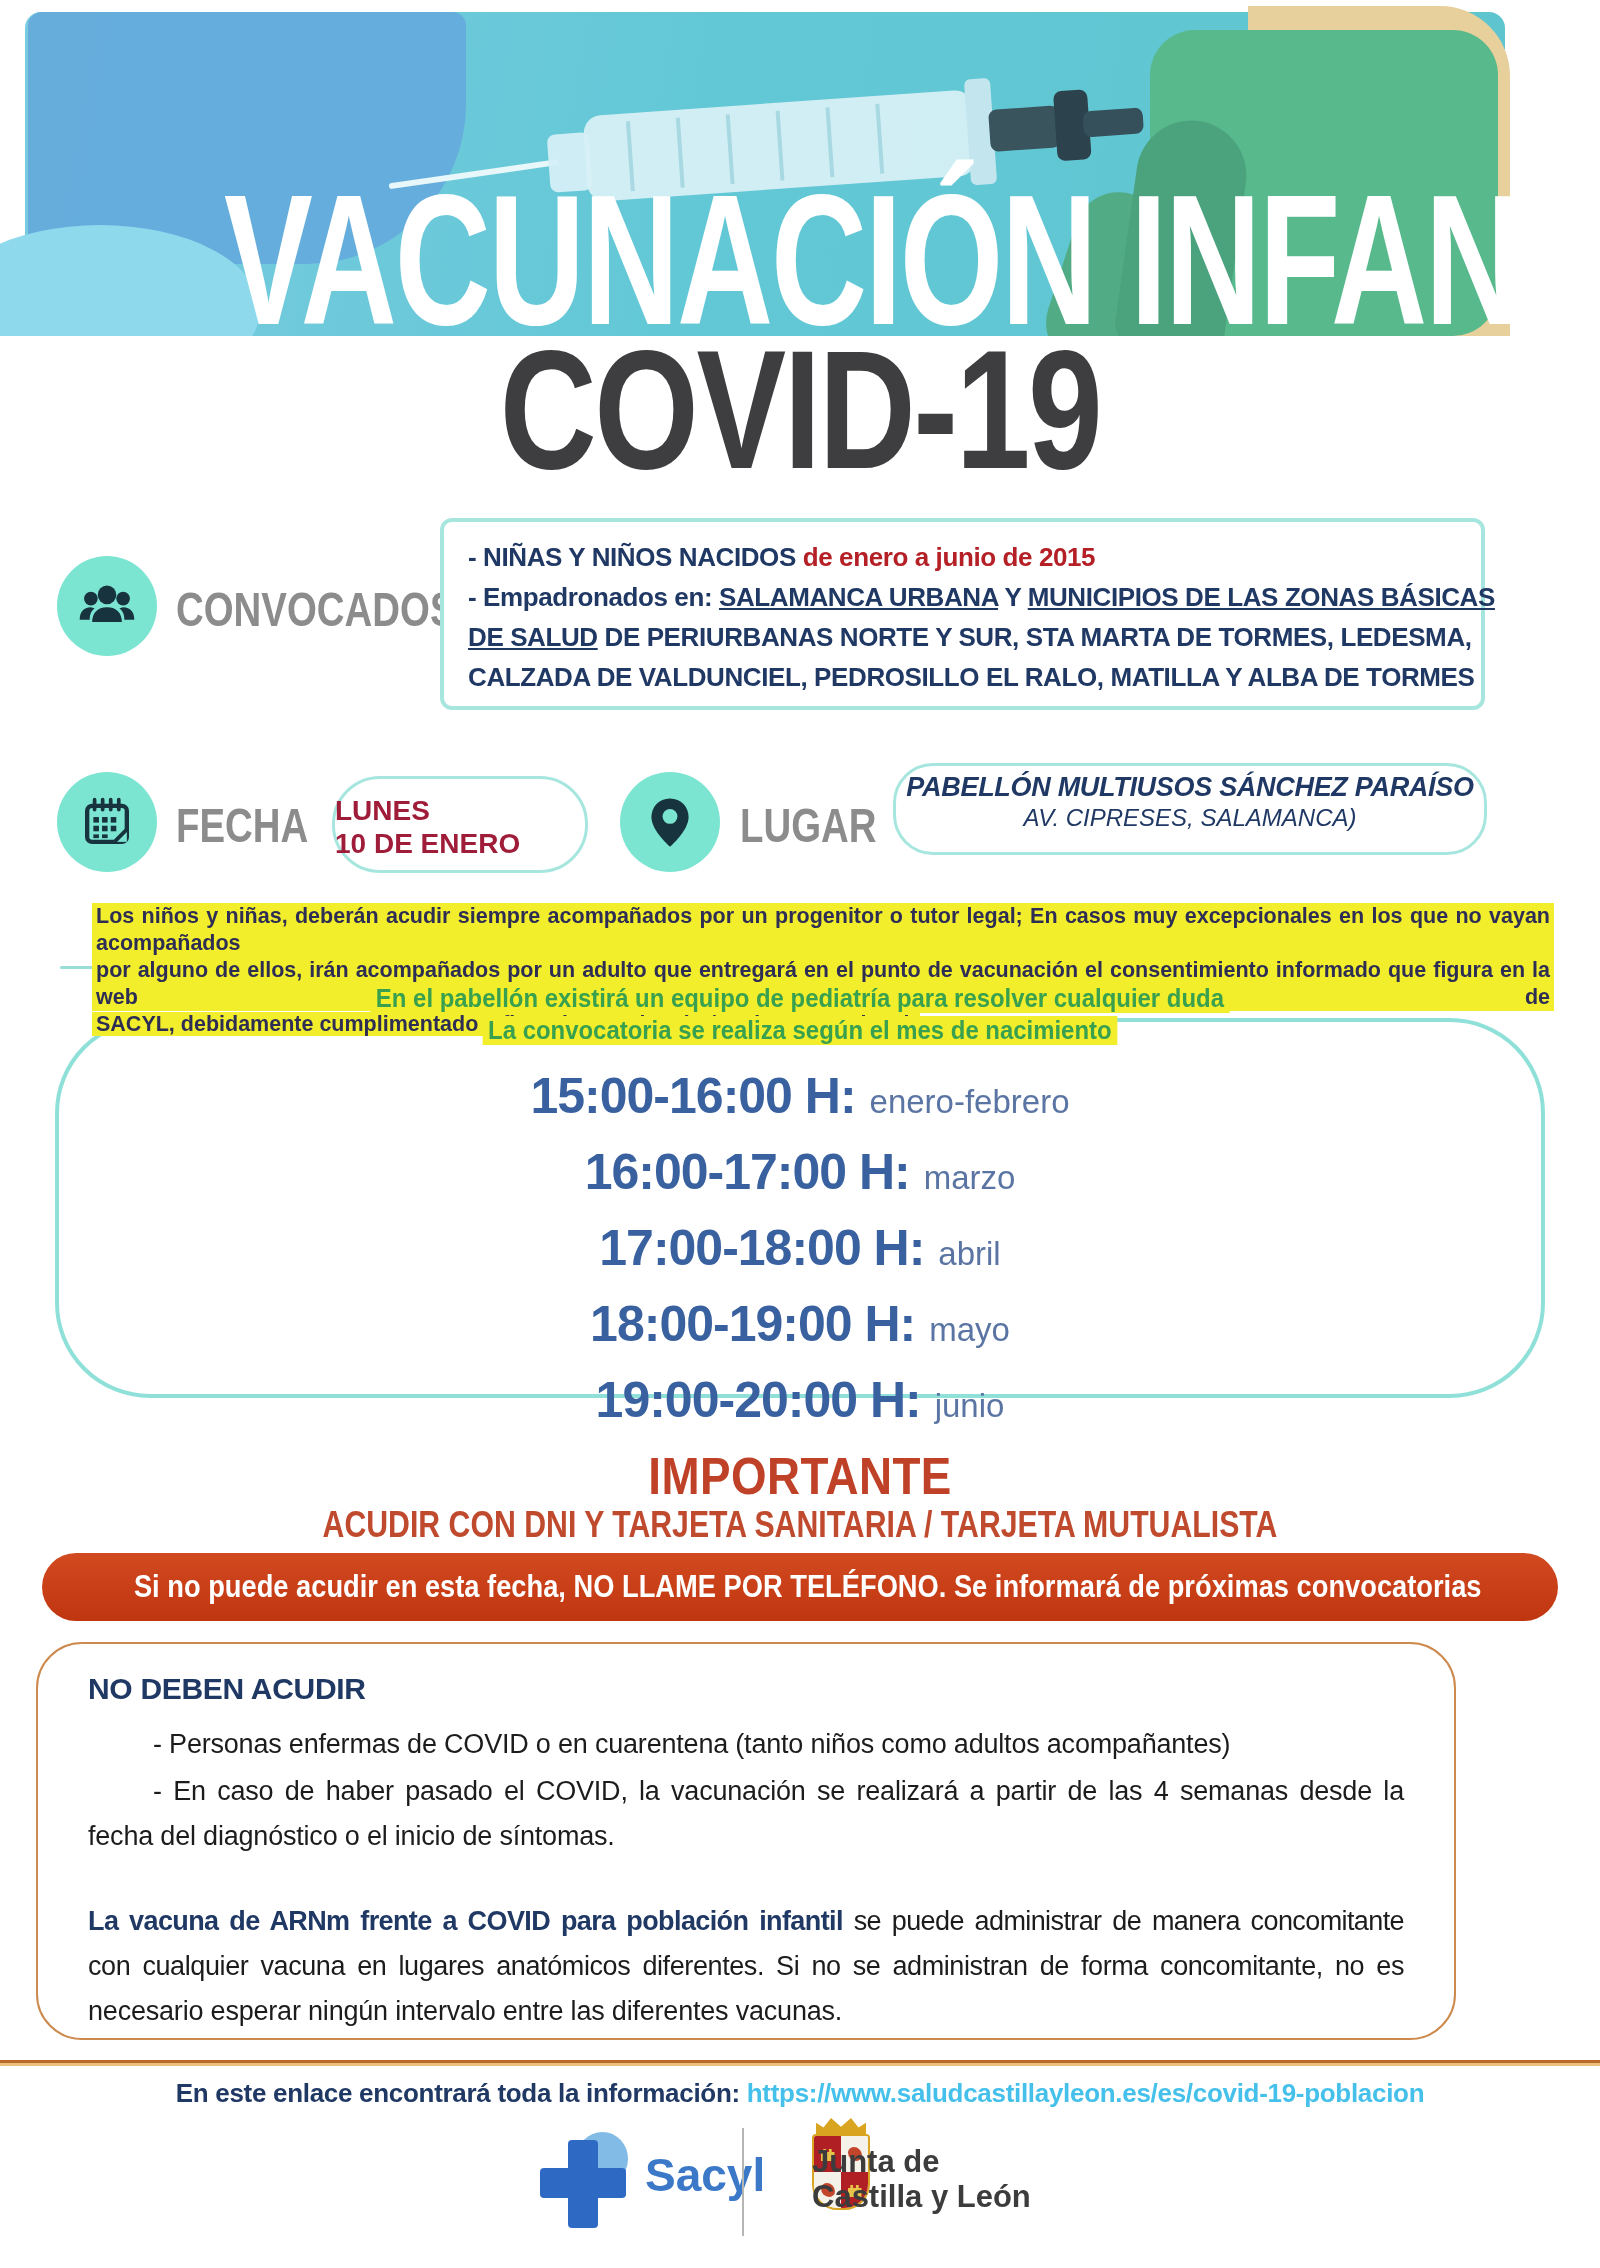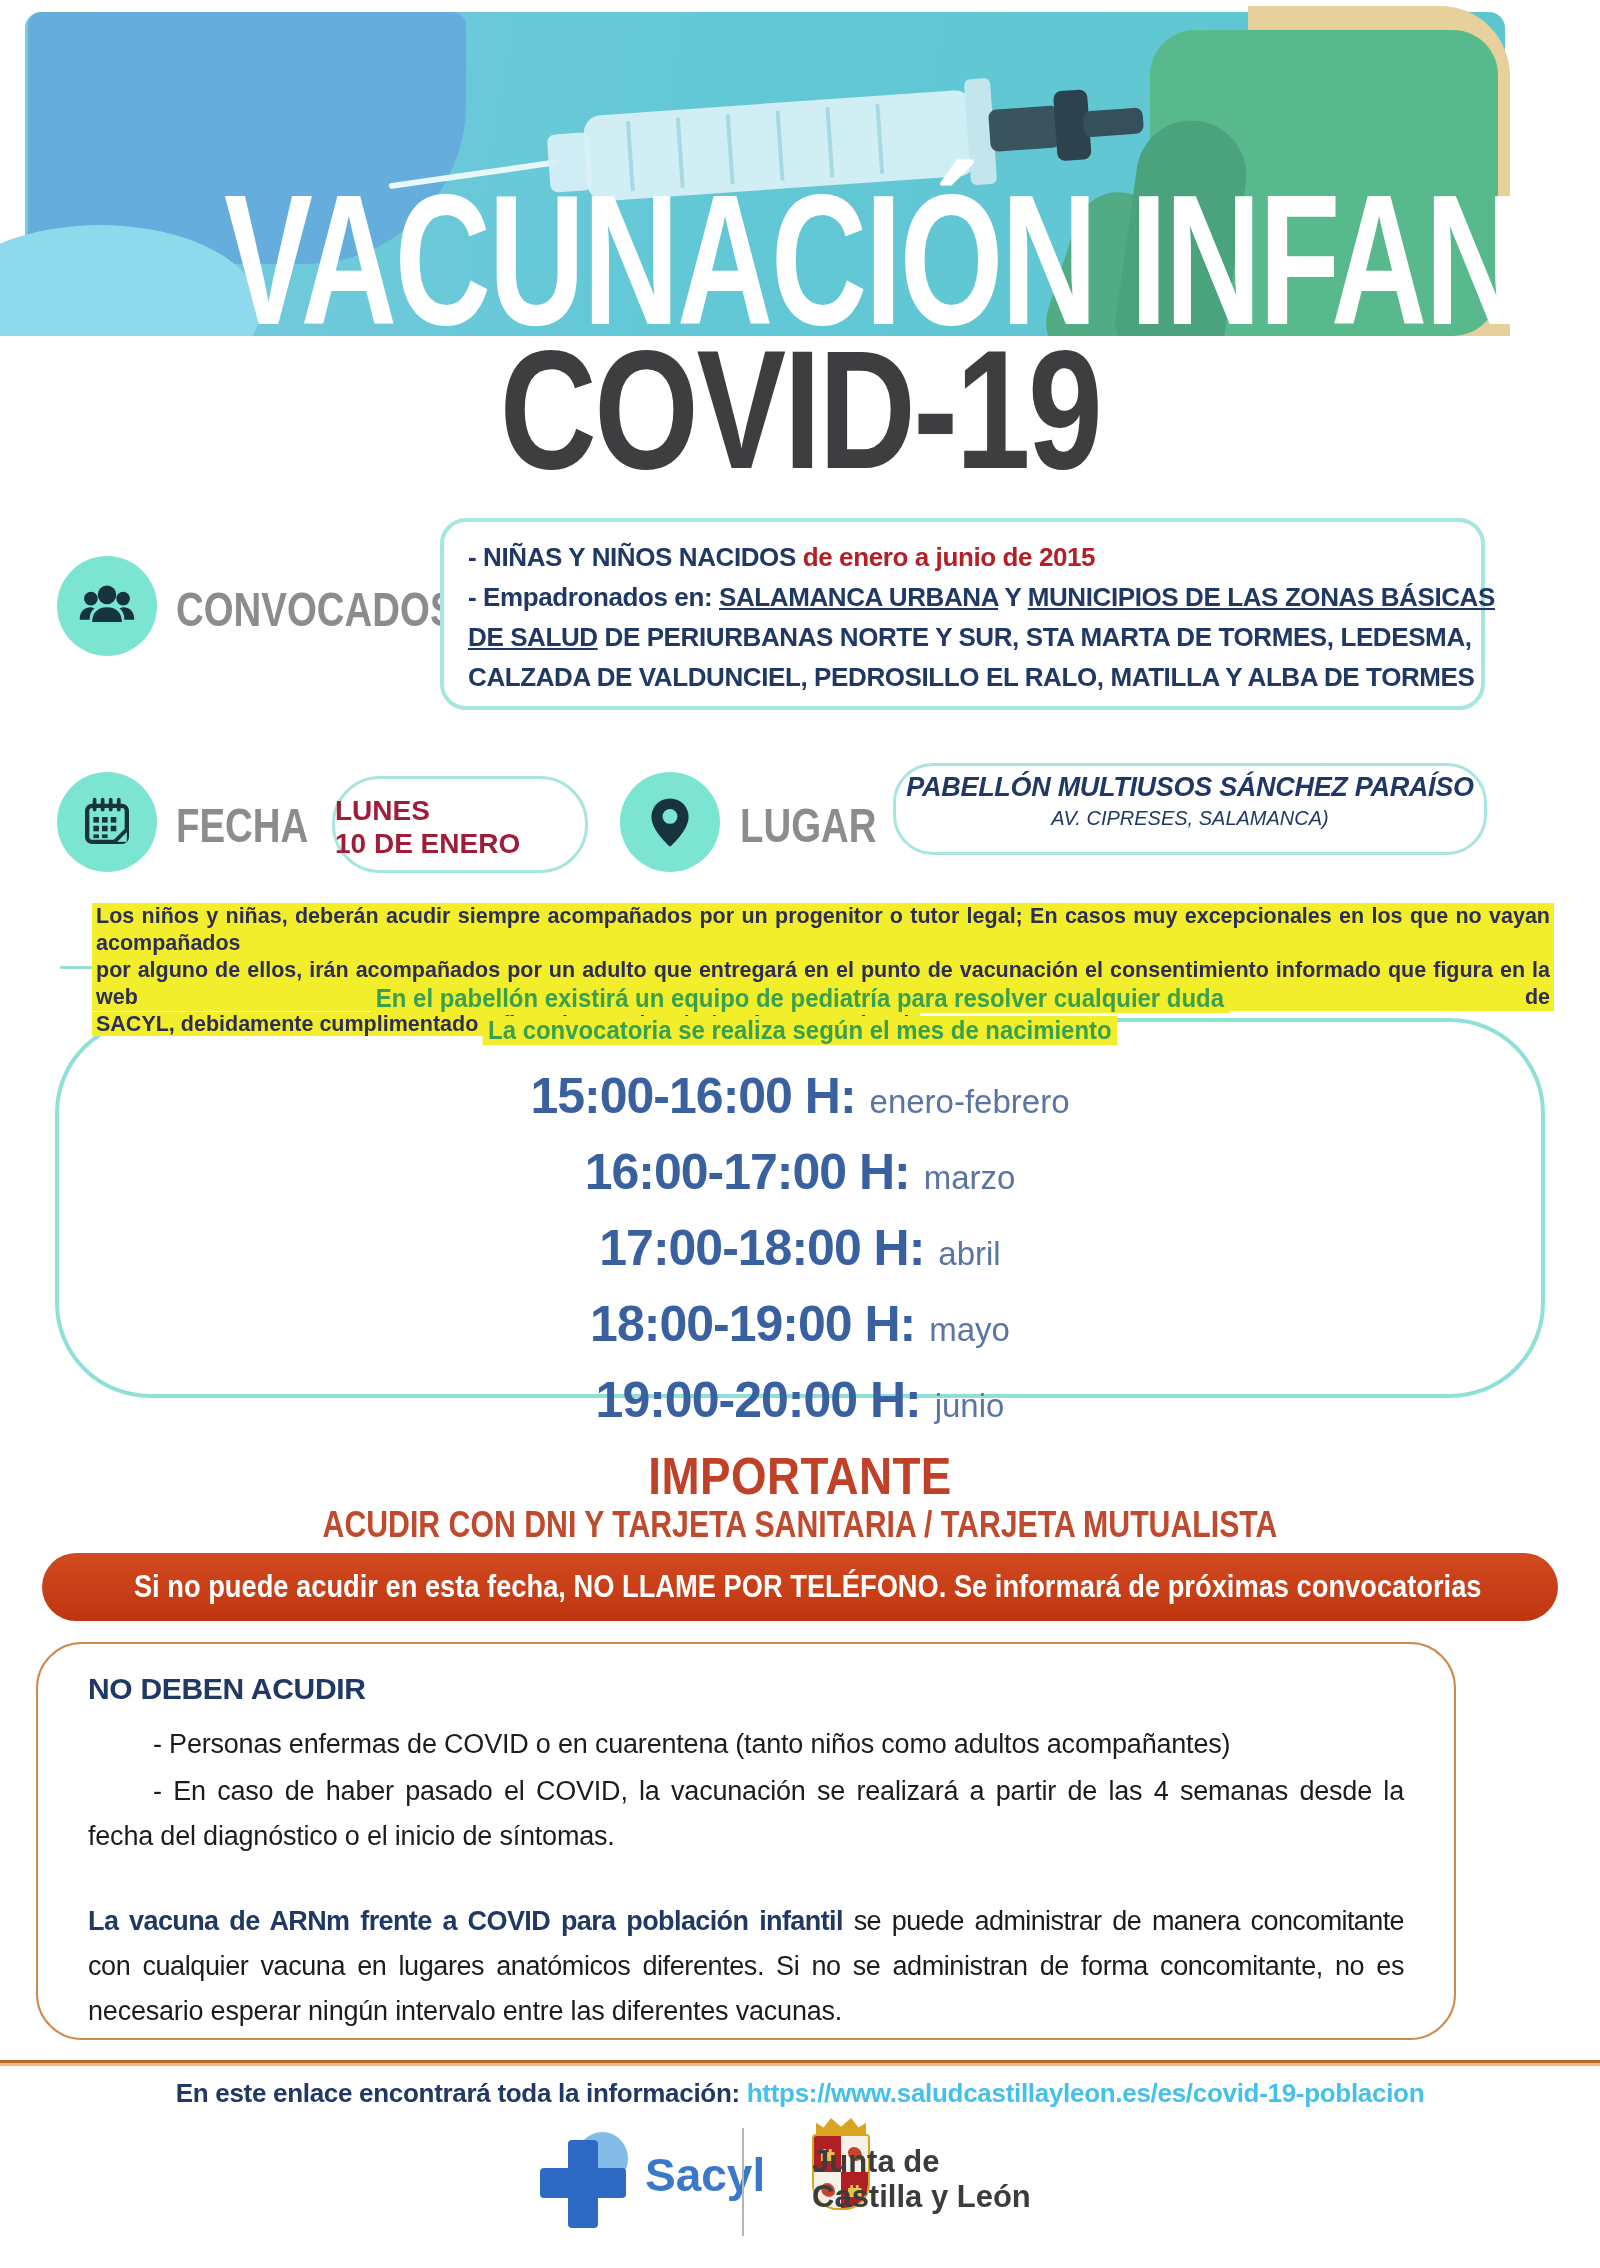--- a/index.html
+++ b/index.html
@@ -28,37 +28,37 @@
            white-space:nowrap;}
   .covid{position:absolute;left:0;right:0;top:336px;height:150px;line-height:148px;text-align:center;
          color:#3e3e40;font-size:168px;font-weight:800;letter-spacing:-3px;transform:scaleX(0.8);
          white-space:nowrap;}
 
   
   .circle{position:absolute;width:100px;height:100px;border-radius:50%;background:#7ce5d2;
           display:flex;align-items:center;justify-content:center;}
   .seclabel{position:absolute;color:#8c8c8c;font-weight:800;font-size:48px;white-space:nowrap;
             transform:scaleX(0.8);transform-origin:left center;letter-spacing:0px;}
-  .tealbox{position:absolute;border:4px solid #a6e6de;border-radius:26px;background:#fff;}
+  .tealbox{position:absolute;border:4px solid #a6e6de;border-radius:12px;background:#fff;}
   .navy{color:#1f3864;}
 
   
   .conv-box{left:440px;top:518px;width:1045px;height:192px;padding:15px 24px;box-sizing:border-box;}
   .conv-line{font-size:26px;font-weight:700;line-height:40px;white-space:nowrap;letter-spacing:-0.4px;}
   .conv-red{color:#b42025;}
   .u{text-decoration:underline;}
 
   
   .fecha-pill{left:332px;top:776px;width:256px;height:97px;border-radius:48px;text-align:left;
               padding-top:15px;box-sizing:border-box;border-width:3px;}
   .fecha-pill div{color:#a01d3a;font-weight:800;font-size:28px;line-height:33px;}
   .lugar-box{left:893px;top:763px;width:594px;height:92px;border-radius:40px;text-align:center;
              padding-top:5px;box-sizing:border-box;border-width:3px;font-style:italic;}
   .lugar-l1{font-weight:800;font-size:27px;line-height:32px;letter-spacing:-0.3px;}
-  .lugar-l2{font-weight:400;font-size:20px;line-height:30px;}
+  .lugar-l2{font-weight:400;font-size:24px;line-height:30px;}
 
   
   .infoline{position:absolute;left:60px;top:966px;width:1480px;height:3px;background:#9addd6;border-radius:2px;}
   .ghost{position:absolute;left:640px;top:944px;width:480px;height:48px;overflow:hidden;}
   .ghost-inner{margin-top:-20px;color:#a3a3a3;font-size:58px;font-weight:800;transform:scaleX(0.78);
                transform-origin:left center;white-space:nowrap;}
   .ghost-mark{position:absolute;background:#17343c;border-radius:3px;}
   .aviso{position:absolute;left:92px;top:903px;width:1462px;color:#2e2e55;font-size:21.5px;
          line-height:27px;font-weight:600;}
   .aviso .jl{background:#f2ee2b;text-align:justify;text-align-last:justify;padding:0 4px;}

